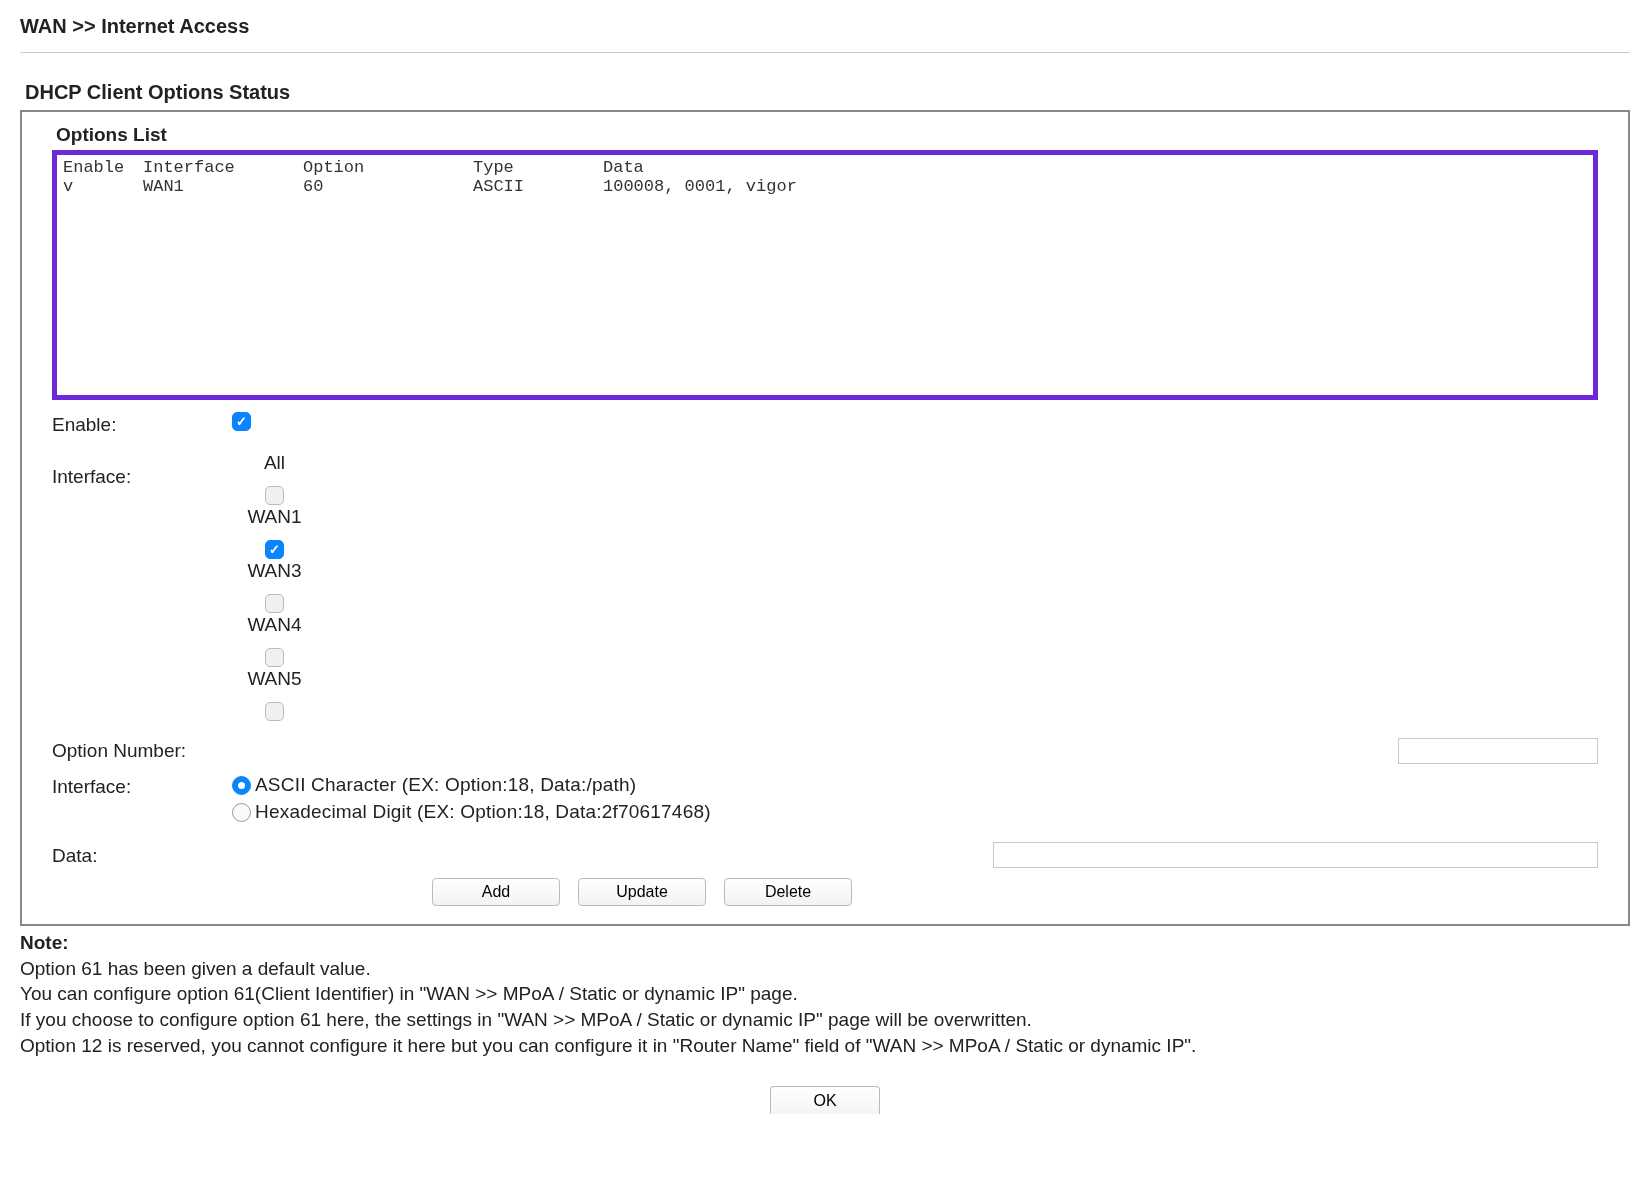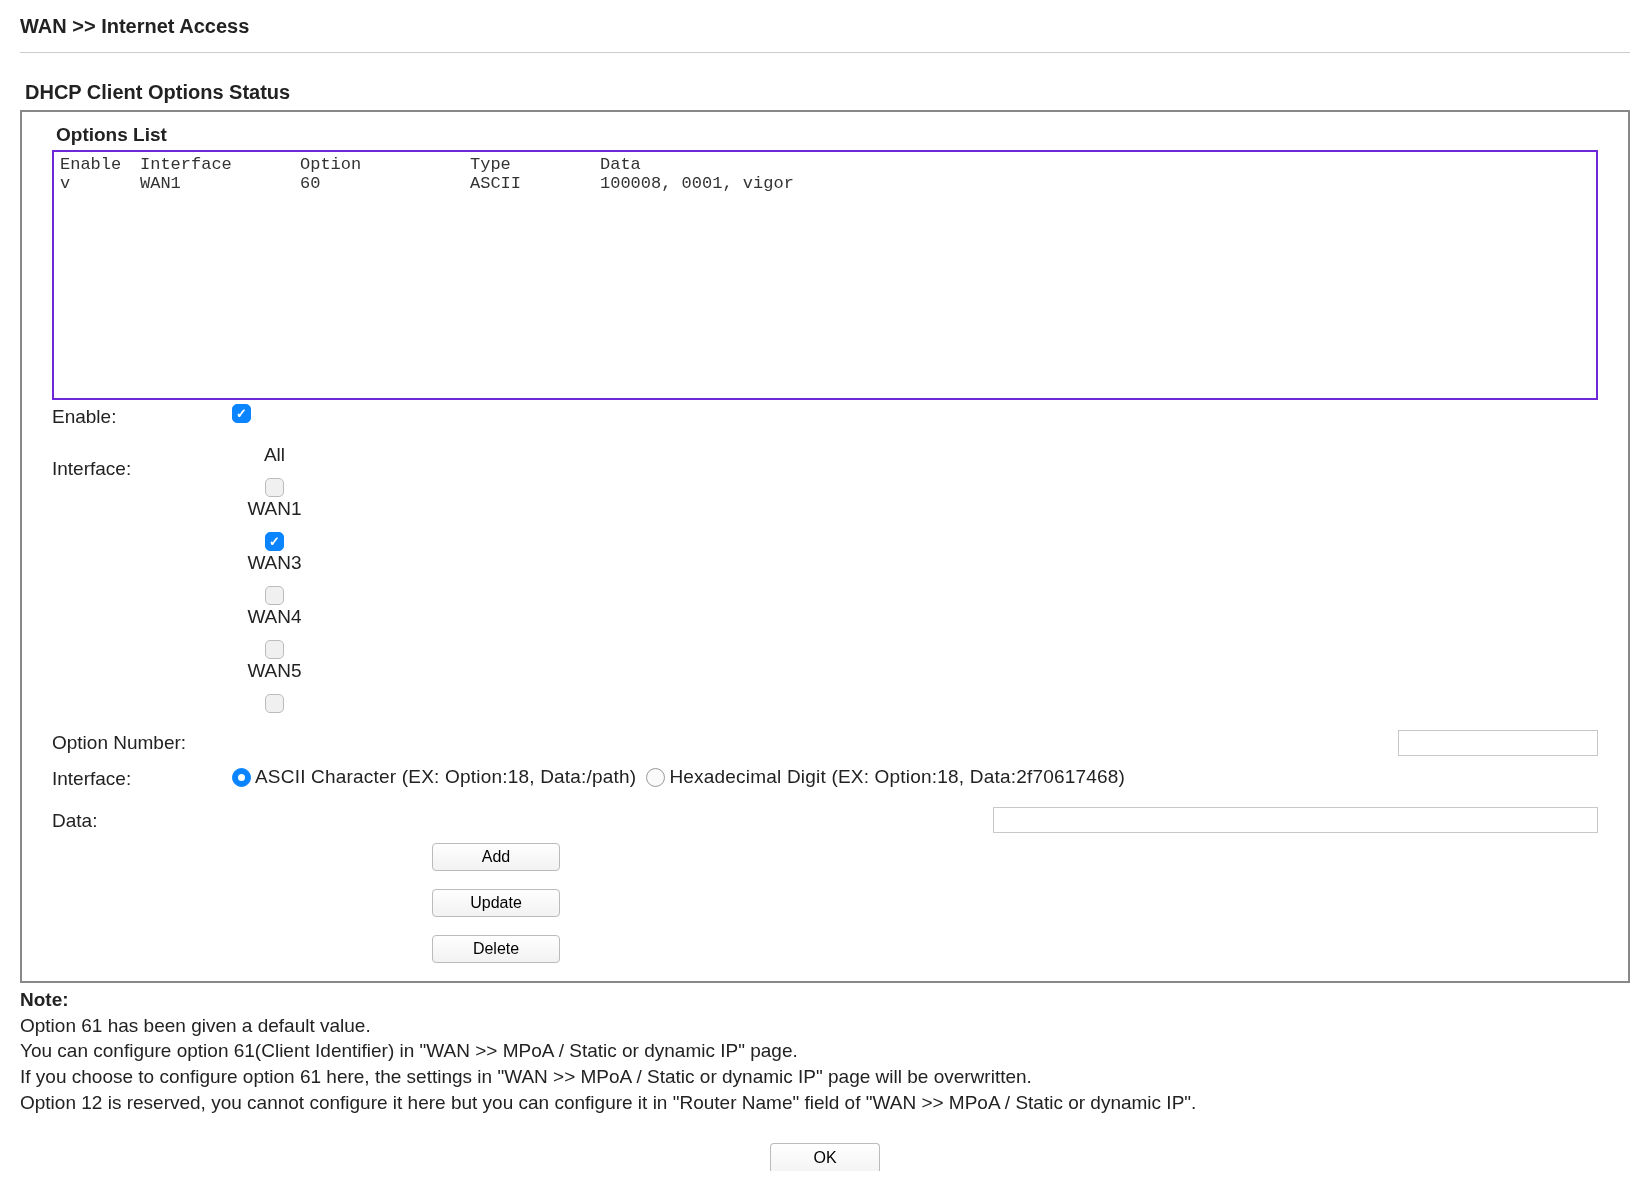--- a/index.html
+++ b/index.html
@@ -28,37 +28,37 @@
     .outer-box {
       border: 2px solid #888;
       padding: 8px 30px 18px 30px;
     }
     .options-list-title {
       font-size: 19px;
       font-weight: bold;
       margin: 4px 0 4px 4px;
     }
     .options-table-box {
-      border: 2px solid #6d28d9;
+      border: 5px solid #6d28d9;
       height: 250px;
       padding: 3px 6px;
       font-family: "Courier New", Courier, monospace;
       font-size: 17px;
       color: #333;
     }
     .options-header-row, .options-data-row {
       display: flex;
     }
     .col-enable { width: 80px; }
     .col-interface { width: 160px; }
     .col-option { width: 170px; }
     .col-type { width: 130px; }
     .col-data { flex: 1; }
     .form-area {
-      margin-top: 4px;
+      margin-top: 12px;
       font-size: 19px;
     }
     .form-row {
       display: flex;
       align-items: flex-start;
       margin-bottom: 16px;
     }
     .form-label {
       width: 180px;
       padding-top: 2px;
@@ -144,21 +144,20 @@
       padding: 2px 6px;
     }
     .option-number-input { width: 200px; }
     .data-input { width: 605px; }
     .form-row.tight { margin-bottom: 10px; justify-content: space-between; }
     .button-row {
       display: flex;
       gap: 18px;
       margin-left: 380px;
       margin-top: 4px;
-      flex-direction: column;
     }
     .btn {
       border: 1px solid #bbb;
       background: linear-gradient(#fff, #f2f2f2);
       border-radius: 4px;
       width: 128px;
       height: 28px;
       font-size: 16px;
       cursor: pointer;
     }
@@ -176,21 +175,21 @@
       border: 1px solid #bbb;
       border-bottom: none;
       background: linear-gradient(#fff, #f4f4f4);
       border-radius: 4px 4px 0 0;
       width: 110px;
       height: 28px;
       font-size: 16px;
       cursor: pointer;
     }
     .interface-row-tall .form-label { padding-top: 14px; }
-    .datatype-stack { display:flex; flex-direction:row; gap:10px; }
+    .datatype-stack { display:flex; flex-direction:column; gap:2px; }
   </style>
 </head>
 <body>
 
 <div class="breadcrumb">WAN &gt;&gt; Internet Access</div>
 <hr class="hr-top">
 
 <div class="section-title">DHCP Client Options Status</div>
 
 <div class="outer-box">

